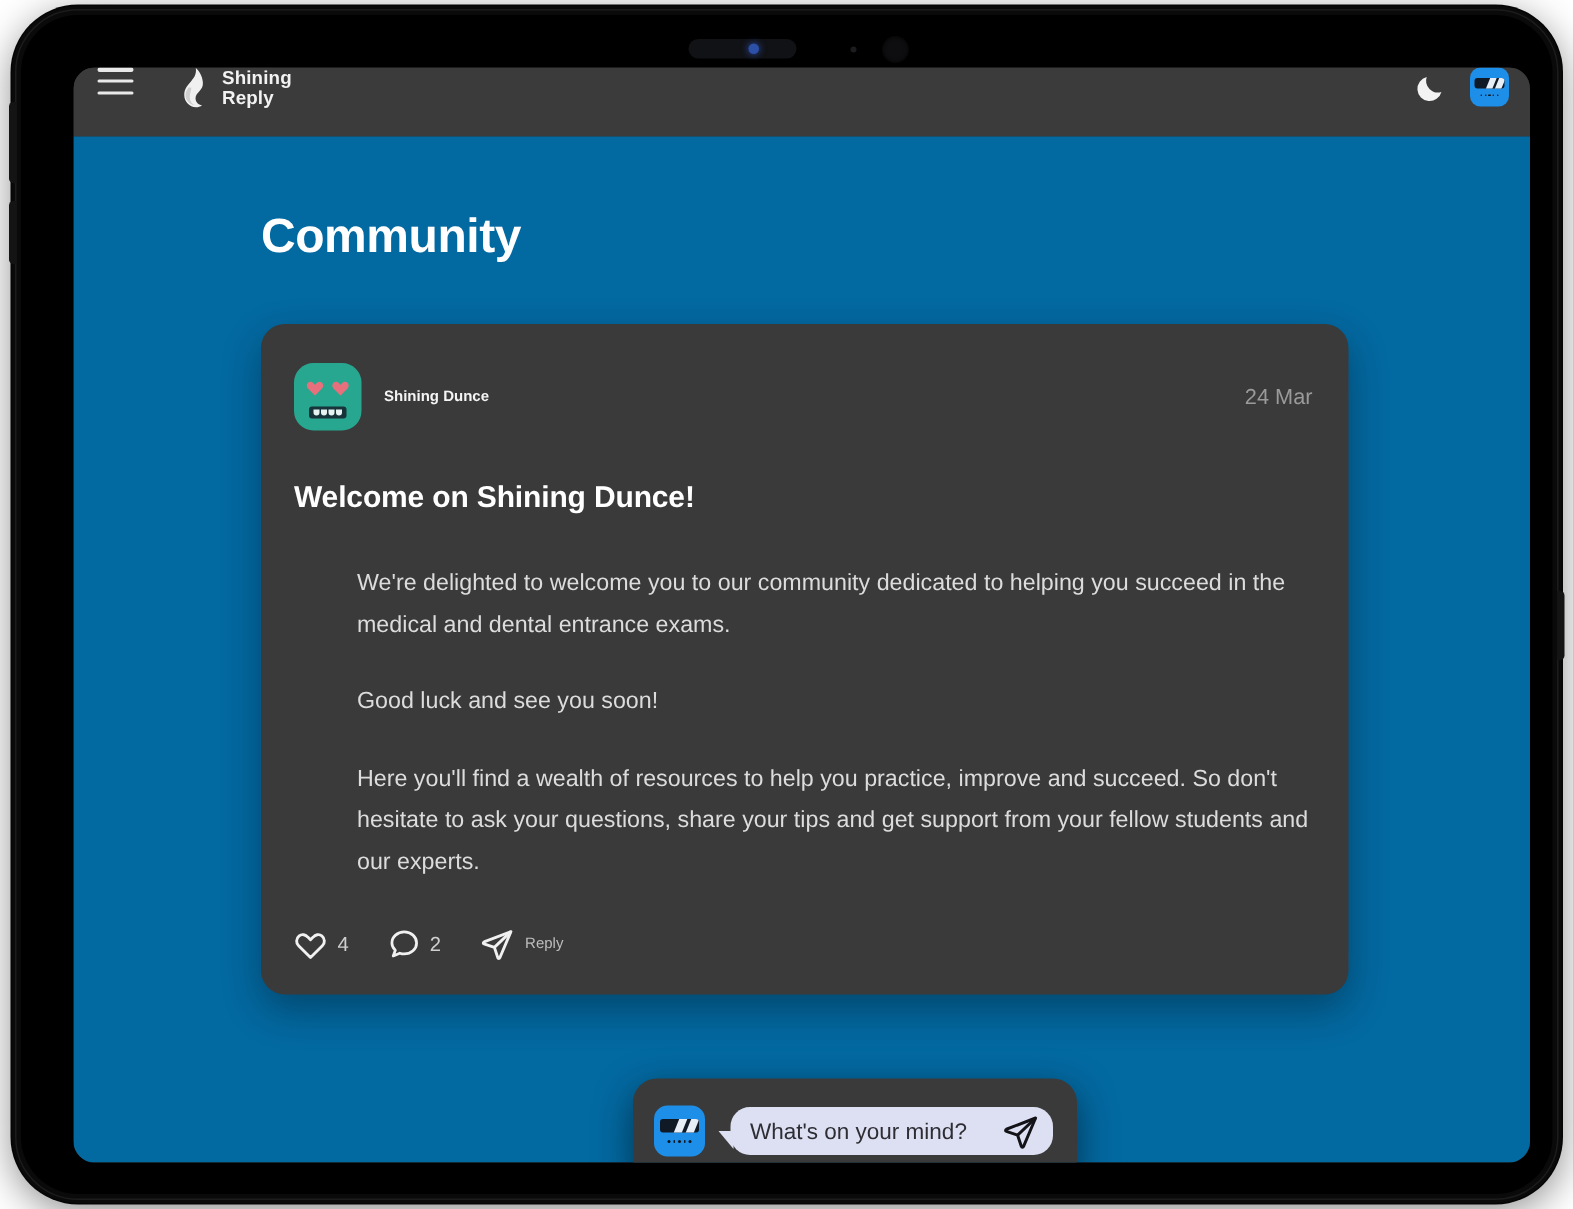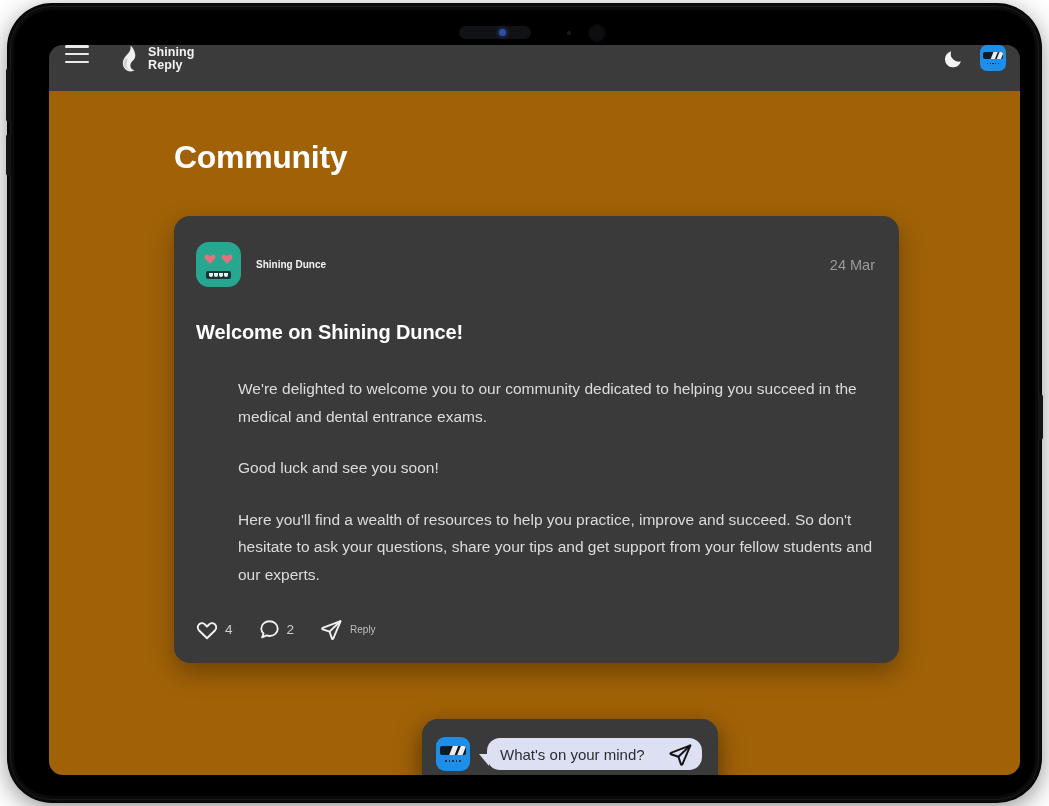--- a/index.html
+++ b/index.html
@@ -139,21 +139,21 @@
     position:absolute; left:7px; top:17px;
     width:12px; height:3px;
     display:flex; gap:1.2px; align-items:center;
   }
   .rb-mouth i{ width:1.6px; height:1.6px; background:#0d1620; border-radius:50%; }
 
   
   .page{
     position:relative;
     height:684px;
-    background:#a16207;
+    background:#0369a1;
     padding:48px 13px 0 0;
   }
   .page-title{
     margin-left:125px;
     color:#ffffff;
     font-size:32px;
     font-weight:700;
     letter-spacing:-.3px;
   }
 

